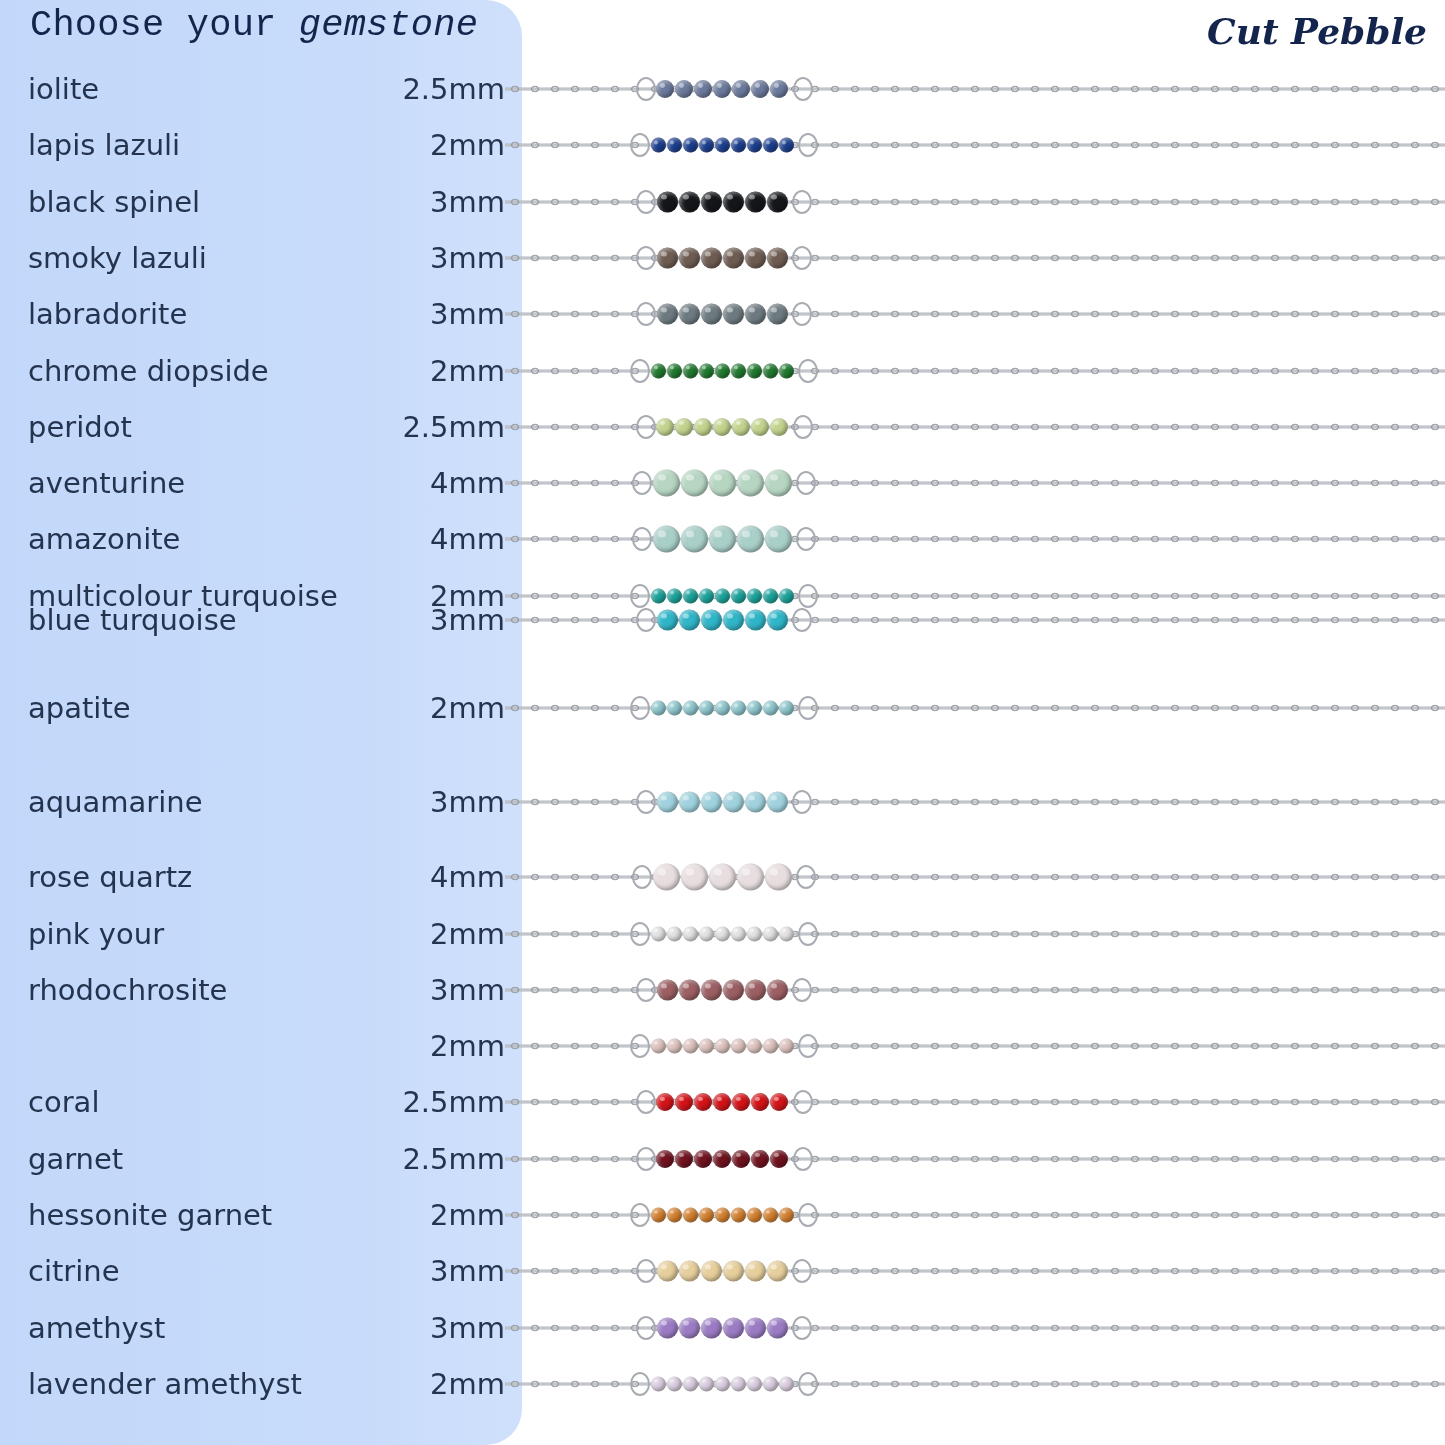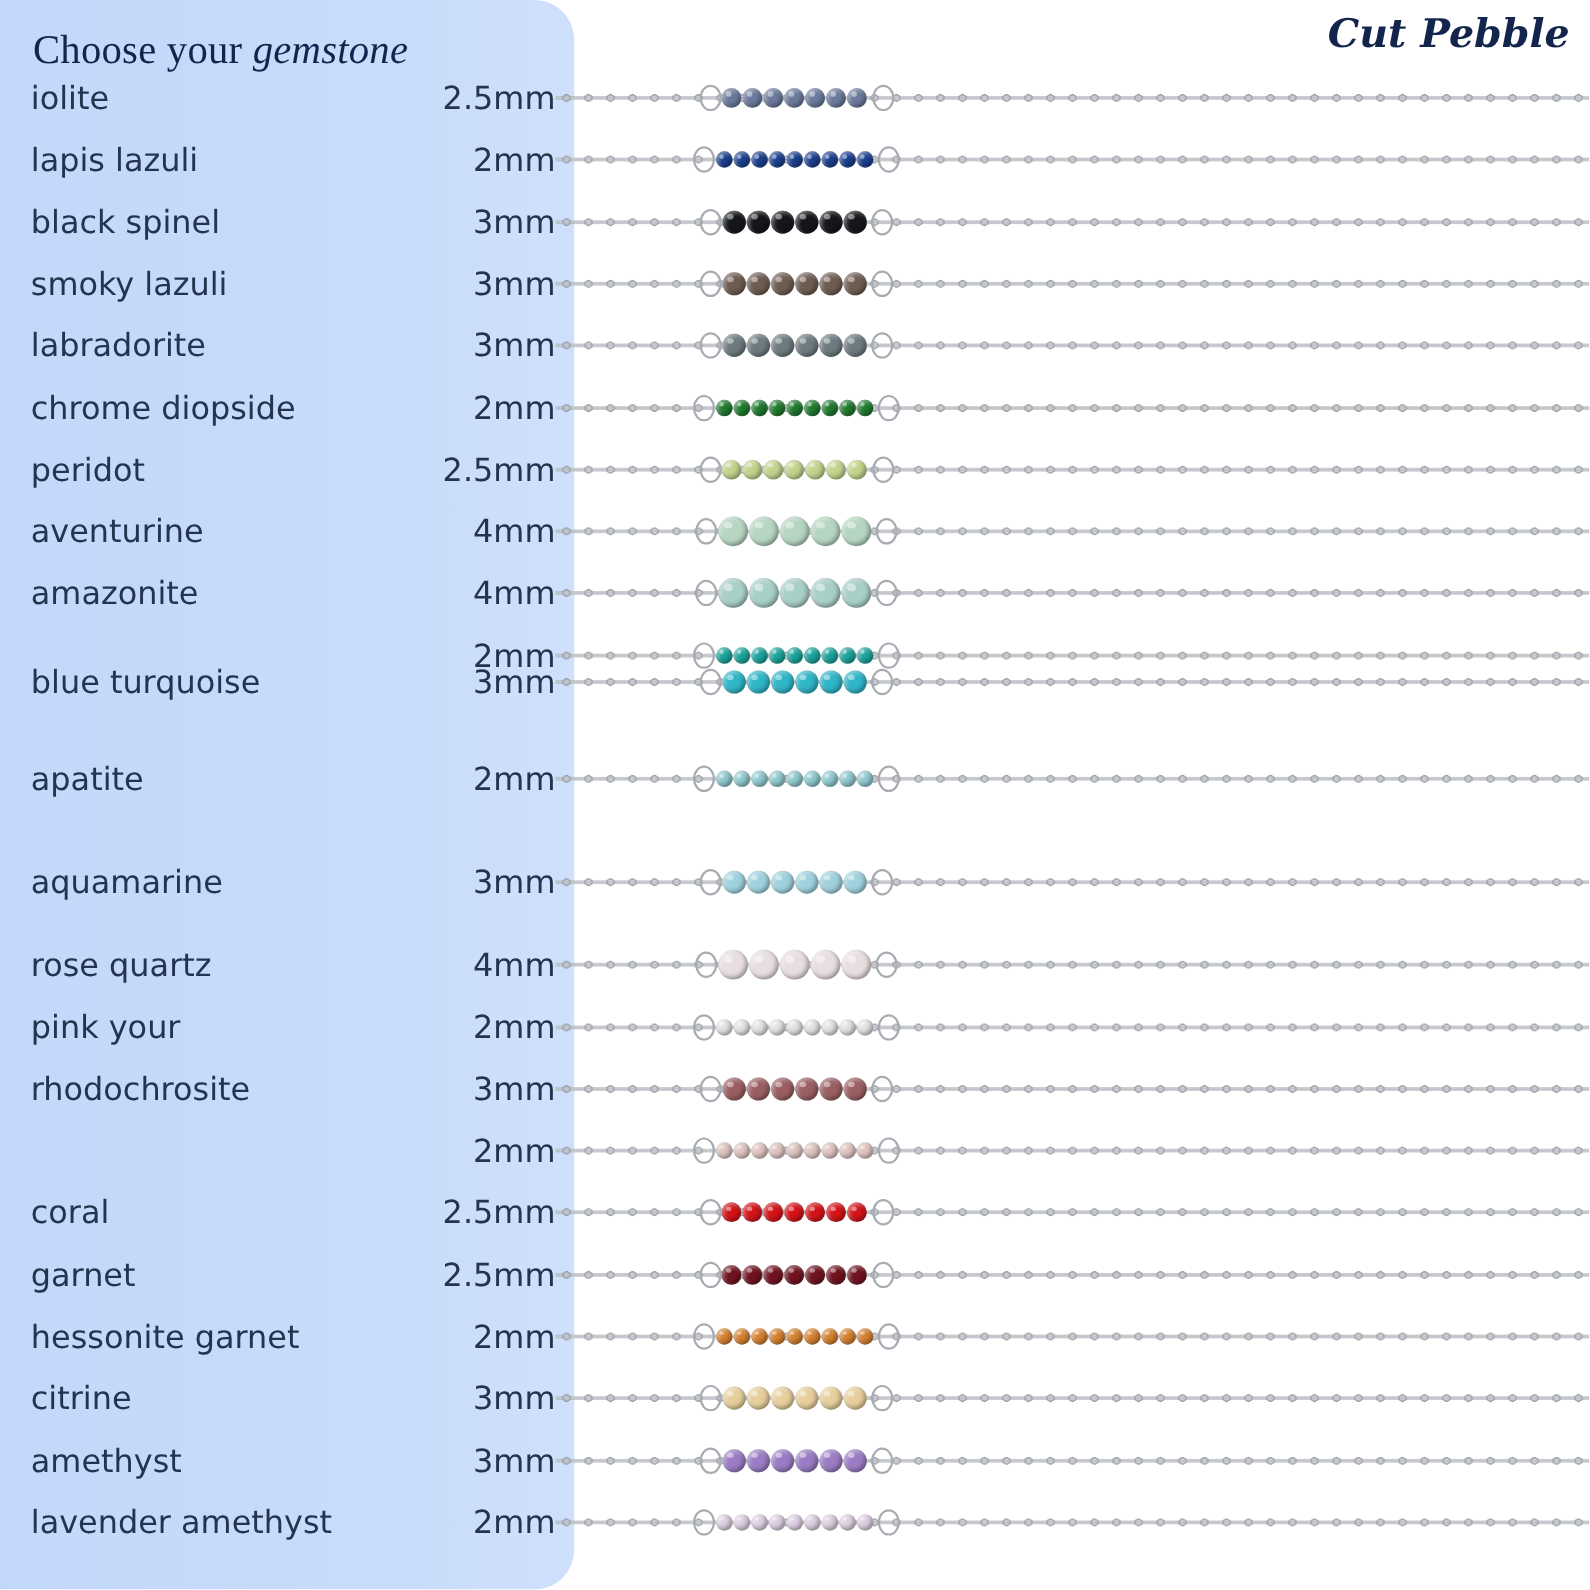--- a/index.html
+++ b/index.html
@@ -29,22 +29,22 @@
     width: 522px;
     height: 1445px;
     background: linear-gradient(90deg, rgba(191,214,250,0.95) 0%, rgba(196,217,250,0.93) 70%, rgba(200,220,251,0.88) 100%);
     border-top-right-radius: 36px;
     border-bottom-right-radius: 36px;
   }
 
   .panel-title {
     position: absolute;
     left: 30px;
-    top: 24px;
-    font-family: Liberation Serif, serif;
+    top: 4px;
+    font-family: Liberation Mono, monospace;
     font-size: 37px;
     color: #14254d;
     letter-spacing: 0.2px;
     white-space: nowrap;
   }
   .panel-title em {
     font-style: italic;
   }
 
   .brand {
@@ -339,20 +339,21 @@
           <div class="bead" style="width: 15px; height: 15px; background: rgb(26, 163, 155);"></div>
           <div class="bead" style="width: 15px; height: 15px; background: rgb(26, 163, 155);"></div>
           <div class="bead" style="width: 15px; height: 15px; background: rgb(26, 163, 155);"></div>
           <div class="bead" style="width: 15px; height: 15px; background: rgb(26, 163, 155);"></div>
           <div class="bead" style="width: 15px; height: 15px; background: rgb(26, 163, 155);"></div>
           <div class="bead" style="width: 15px; height: 15px; background: rgb(26, 163, 155);"></div>
           <div class="bead" style="width: 15px; height: 15px; background: rgb(26, 163, 155);"></div>
         </div>
         <div class="wirewrap" style="left: 630px;"></div>
         <div class="wirewrap" style="left: 798px;"></div>
+        <div class="gem-name">multicolour turquoise</div>
         <div class="gem-size">2mm</div>
       </div>
       <div class="row" style="top: 592px;">
         <div class="chain">
           <div class="link-strip"></div>
         </div>
         <div class="beads" style="left: 656px; width: 132px;">
           <div class="bead" style="width: 21px; height: 21px; background: rgb(47, 181, 200);"></div>
           <div class="bead" style="width: 21px; height: 21px; background: rgb(47, 181, 200);"></div>
           <div class="bead" style="width: 21px; height: 21px; background: rgb(47, 181, 200);"></div>

